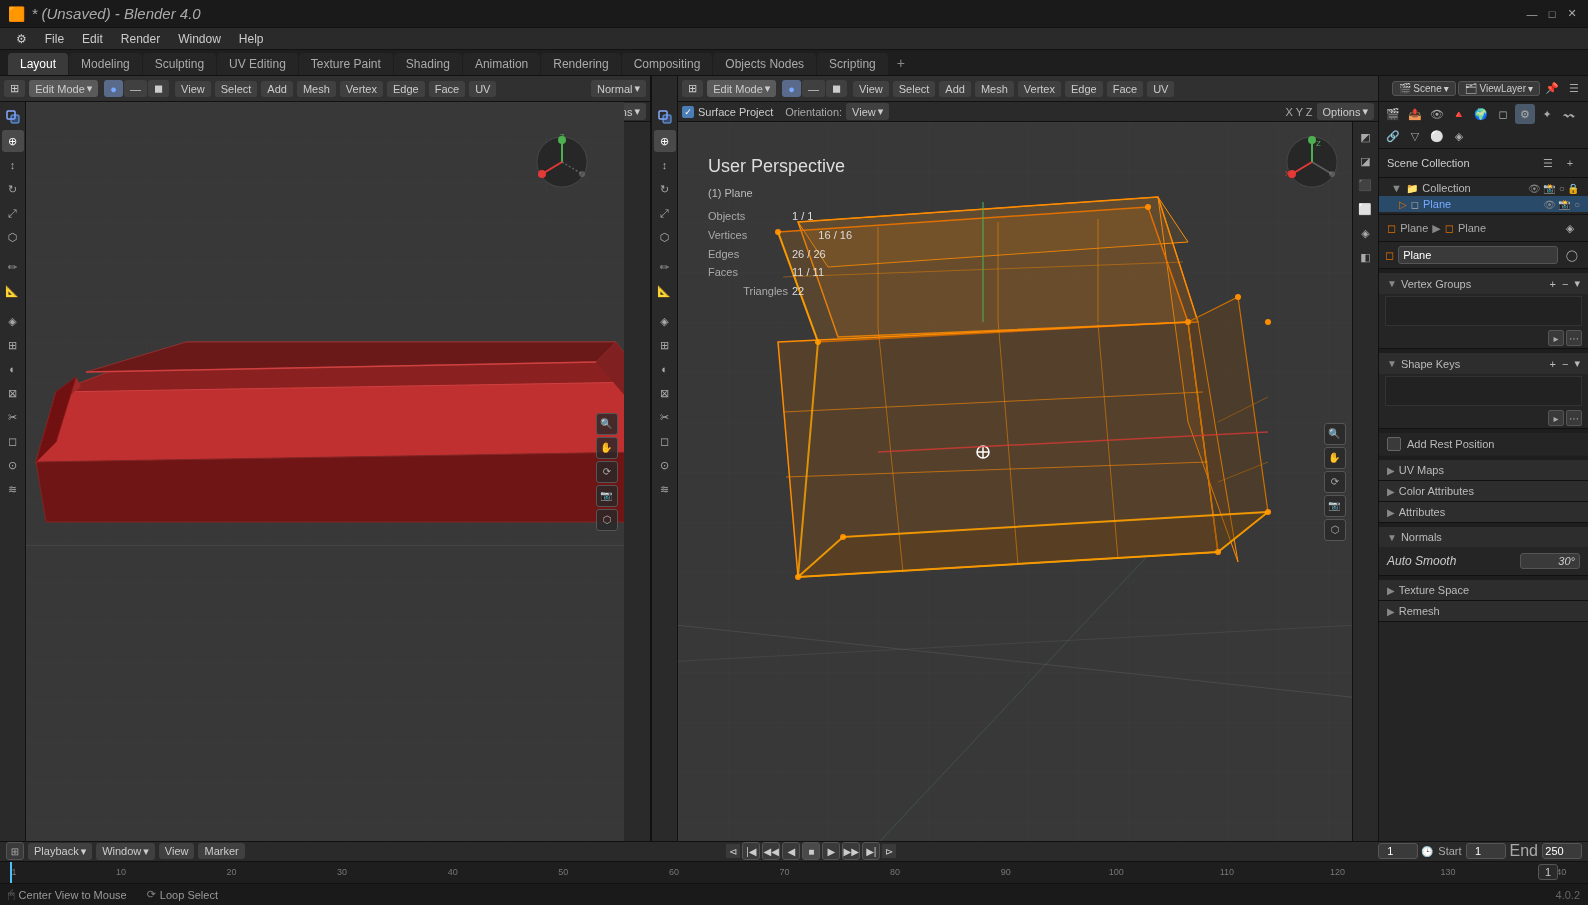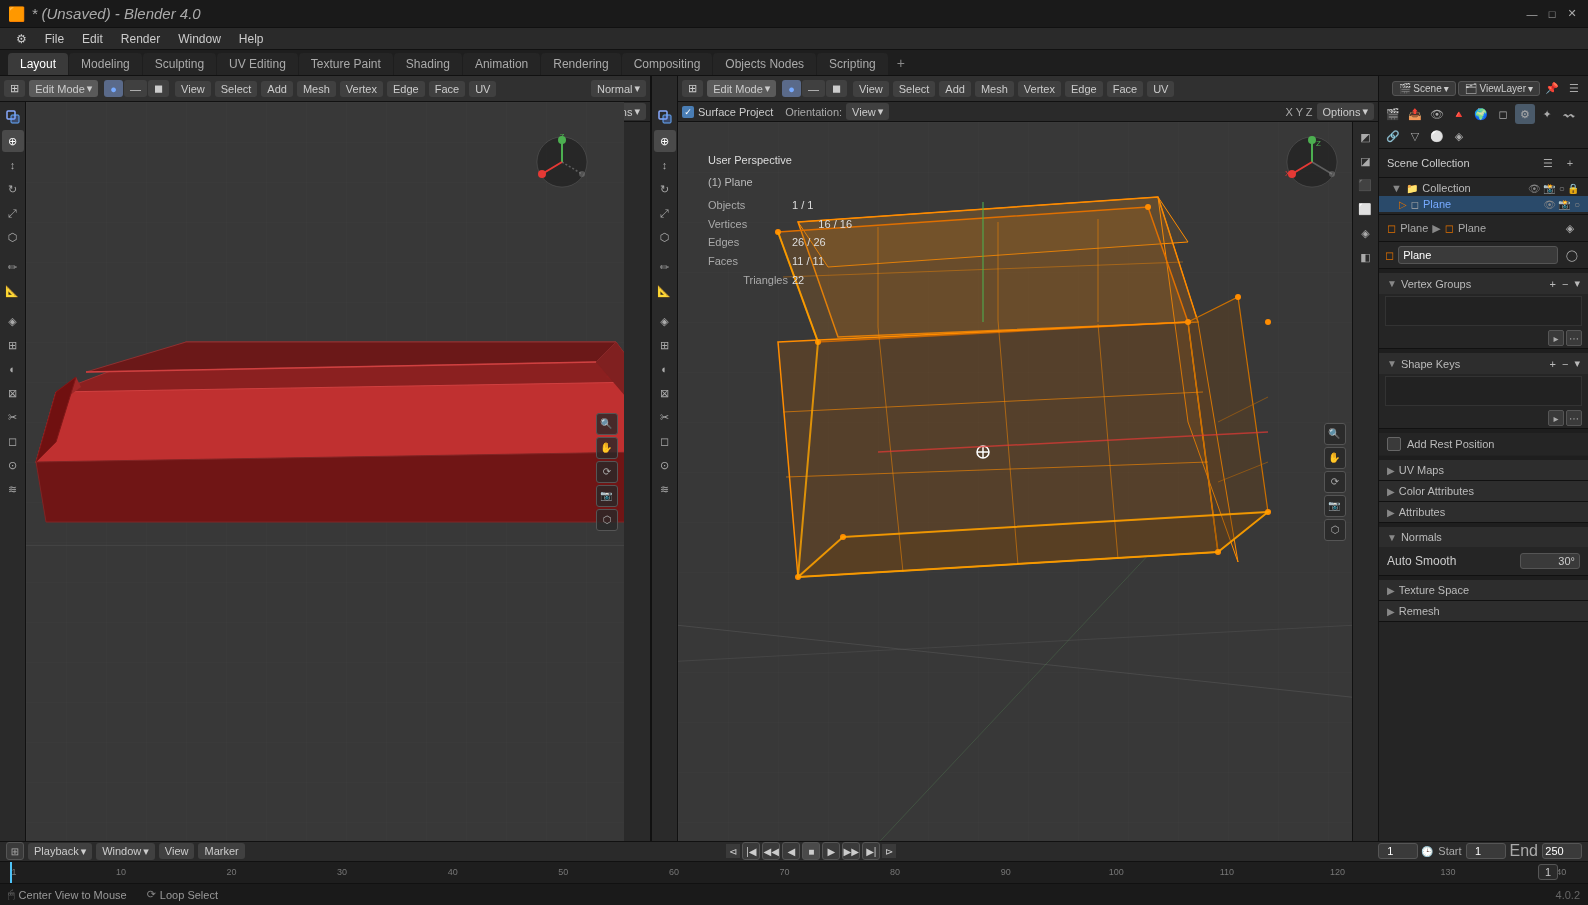--- a/index.html
+++ b/index.html
@@ -173,21 +173,21 @@
     
     .info-overlay {
       position: absolute;
       top: 30px;
       left: 30px;
       color: #ddd;
       font-size: 11px;
       line-height: 1.6;
       pointer-events: none;
     }
-    .info-overlay .title-line { font-size: 11px; margin-bottom: 4px; }
+    .info-overlay .title-line { font-size: 18px; margin-bottom: 4px; }
 
     
     .axis-indicator {
       position: absolute;
       top: 30px;
       right: 32px;
       width: 60px;
       height: 60px;
       pointer-events: none;
     }
@@ -422,20 +422,21 @@
     }
 
     .section-divider {
       height: 4px;
       background: #1e1e1e;
     }
 
     
     .normals-section {
       padding: 4px 8px;
+      font-style: italic;
     }
     .normals-row {
       display: flex;
       align-items: center;
       justify-content: space-between;
       padding: 2px 0;
     }
     .normals-val {
       background: #3a3a3a;
       border: 1px solid #555;

